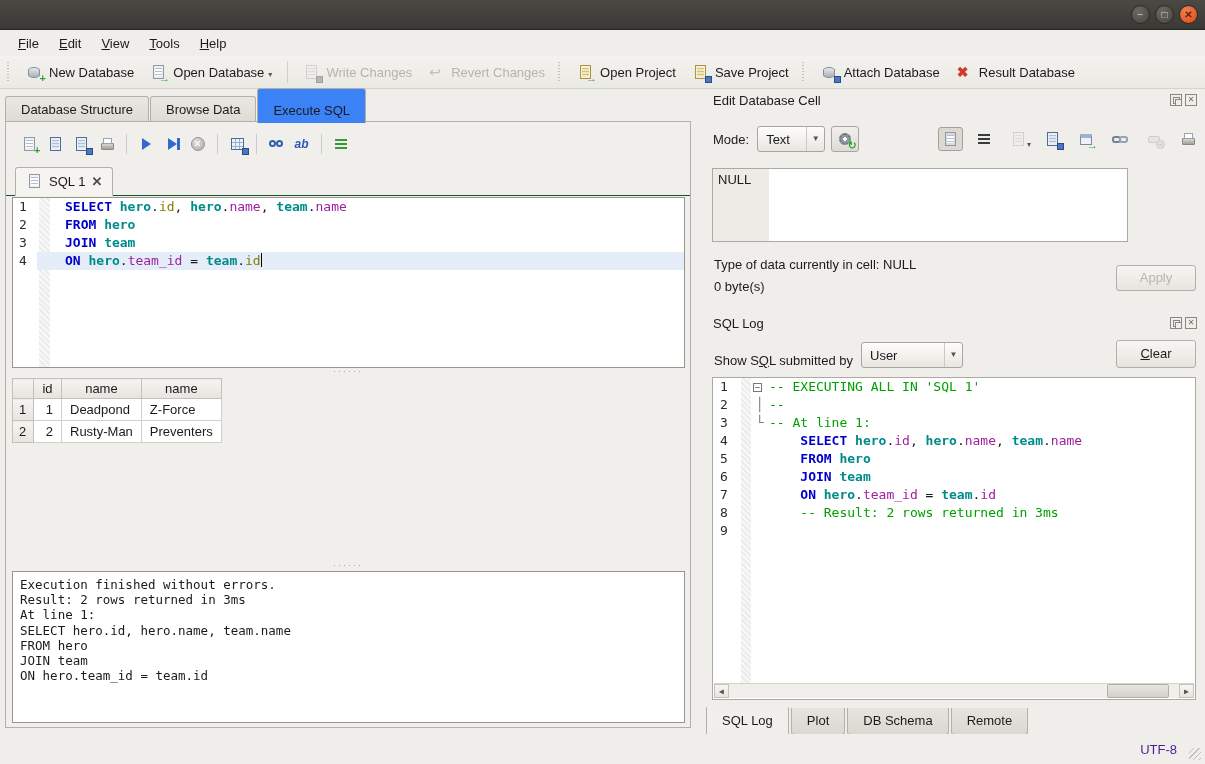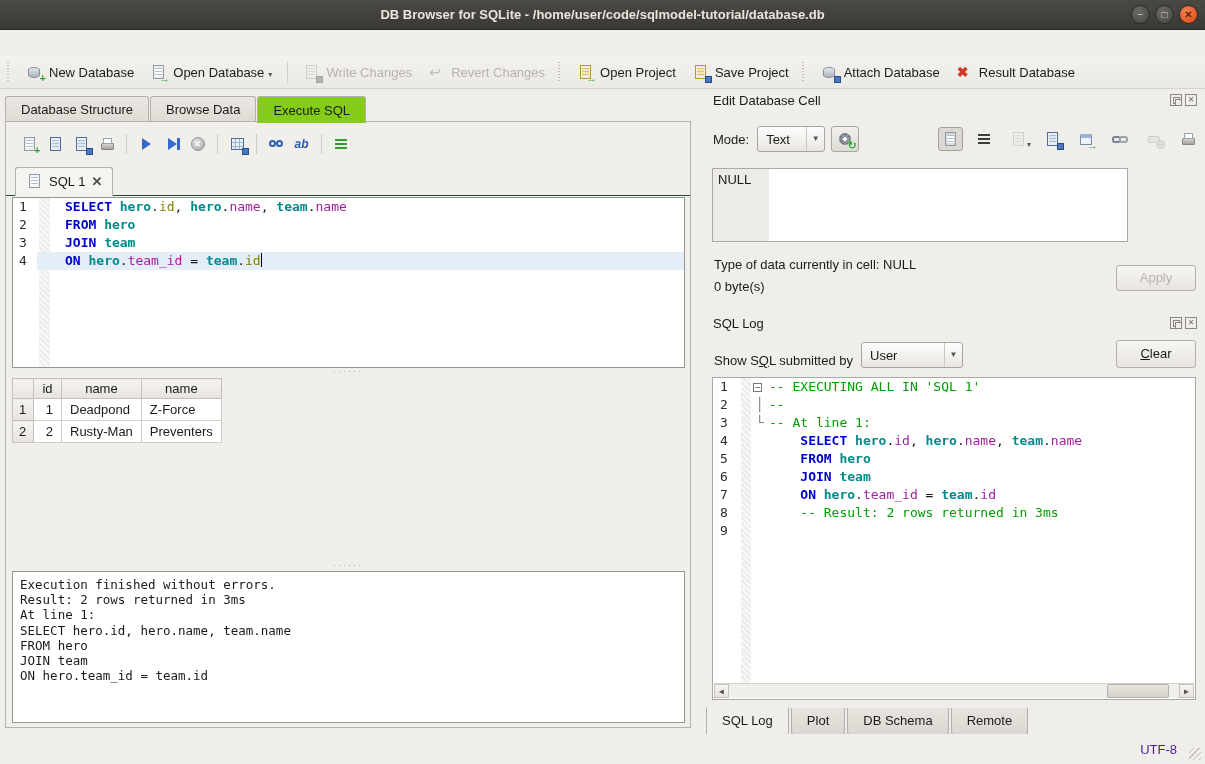--- a/index.html
+++ b/index.html
@@ -51,21 +51,21 @@
   .ic-null::after{content:"−";right:-2px;bottom:-2px;width:9px;height:9px;border-radius:50%;background:#cfcdc9;border:1px solid #a9a6a0;color:#8b8883;font-size:8px;line-height:7px;text-align:center}
   .ic-gear::before{content:"";left:2px;top:2px;width:12px;height:12px;border-radius:50%;background:radial-gradient(circle,#ffffff 0 2px,#8f969e 2px);border:2px dotted #6d747c}
   .bdg{position:absolute;right:-3px;bottom:-3px;font-size:11px;font-weight:bold;line-height:9px;color:#2f9e2f;text-shadow:0 0 1px #fff,0 0 1px #fff;z-index:2}
   .bdg.save{width:7px;height:7px;background:#4a78c0;border:1px solid #274e86;font-size:0;line-height:0}
 
   
   .main{position:absolute;left:0;top:89px;width:1205px;height:645px}
   .left-pane{position:absolute;left:0;top:0;width:703px;height:645px}
   .tabs-row{position:absolute;left:5px;top:6px;display:flex;align-items:flex-end;height:27px}
   .tab{padding:5px 15px 5px;background:linear-gradient(#ebe8e3,#dedbd5);border:1px solid #b3afa9;border-bottom:none;margin-right:1px;border-radius:3px 3px 0 0;position:relative;cursor:default}
-  .tab.active{background:#84cc16;padding-top:6px;z-index:3;top:1px}
+  .tab.active{background:#3b82f6;padding-top:14px;z-index:3;top:1px}
   .tab-frame{position:absolute;left:5px;top:32px;width:686px;height:607px;border:1px solid #b3afa9;background:#f1efeb;z-index:2}
 
   .sql-toolbar{position:absolute;left:0;top:4px;height:36px;display:flex;align-items:center;padding-left:10px}
   .itb-btn{width:26px;height:26px;display:flex;align-items:center;justify-content:center;border-radius:3px;position:relative}
   .itb-btn .caret{position:absolute;right:1px;bottom:1px}
   .itb-sep{width:1px;height:20px;background:#cfccc5;margin:0 6px}
 
   .subtab-row{position:absolute;left:0;top:44px;width:100%;height:30px;border-bottom:1px solid #14532d}
   .subtab{position:absolute;left:9px;bottom:0;display:flex;align-items:center;gap:6px;padding:5px 10px 6px;background:#f5f4f1;border:1px solid #b3afa9;border-bottom:1px solid #f5f4f1;border-radius:3px 3px 0 0;margin-bottom:-1px}
   .subtab .closex{font-weight:bold;color:#4e4c48;font-size:13px;cursor:default}
@@ -145,28 +145,34 @@
   .enc{position:absolute;right:28px;top:8px;color:#4c1d95;font-size:13px}
   .grip{position:absolute;right:4px;bottom:4px;width:12px;height:12px;background:repeating-linear-gradient(135deg,transparent 0 3px,#c3bfb8 3px 4px)}
   u{text-decoration:underline}
 </style>
 </head>
 <body>
 
 <div class="app">
 
   <div class="titlebar">
-    <span>DB Browser for SQLite - /home/user/code/sqlmodel-tutorial/database.db</span>
     <div class="winbtns">
       <div class="winbtn">−</div>
       <div class="winbtn">□</div>
       <div class="winbtn close">✕</div>
     </div>
   </div>
 
+  <div class="menubar" id="menubar">
+      <span class="menu-item"><u>F</u>ile</span>
+      <span class="menu-item"><u>E</u>dit</span>
+      <span class="menu-item"><u>V</u>iew</span>
+      <span class="menu-item"><u>T</u>ools</span>
+      <span class="menu-item"><u>H</u>elp</span>
+    </div>
   <div class="toolbar" id="toolbar">
       <div class="tb-handle"></div>
       <div class="tb-btn">
         <span class="ic ic-db">
           <span class="bdg">+</span>
         </span>
         <span>New Database</span>
       </div>
       <div class="tb-btn">
         <span class="ic ic-doc">

